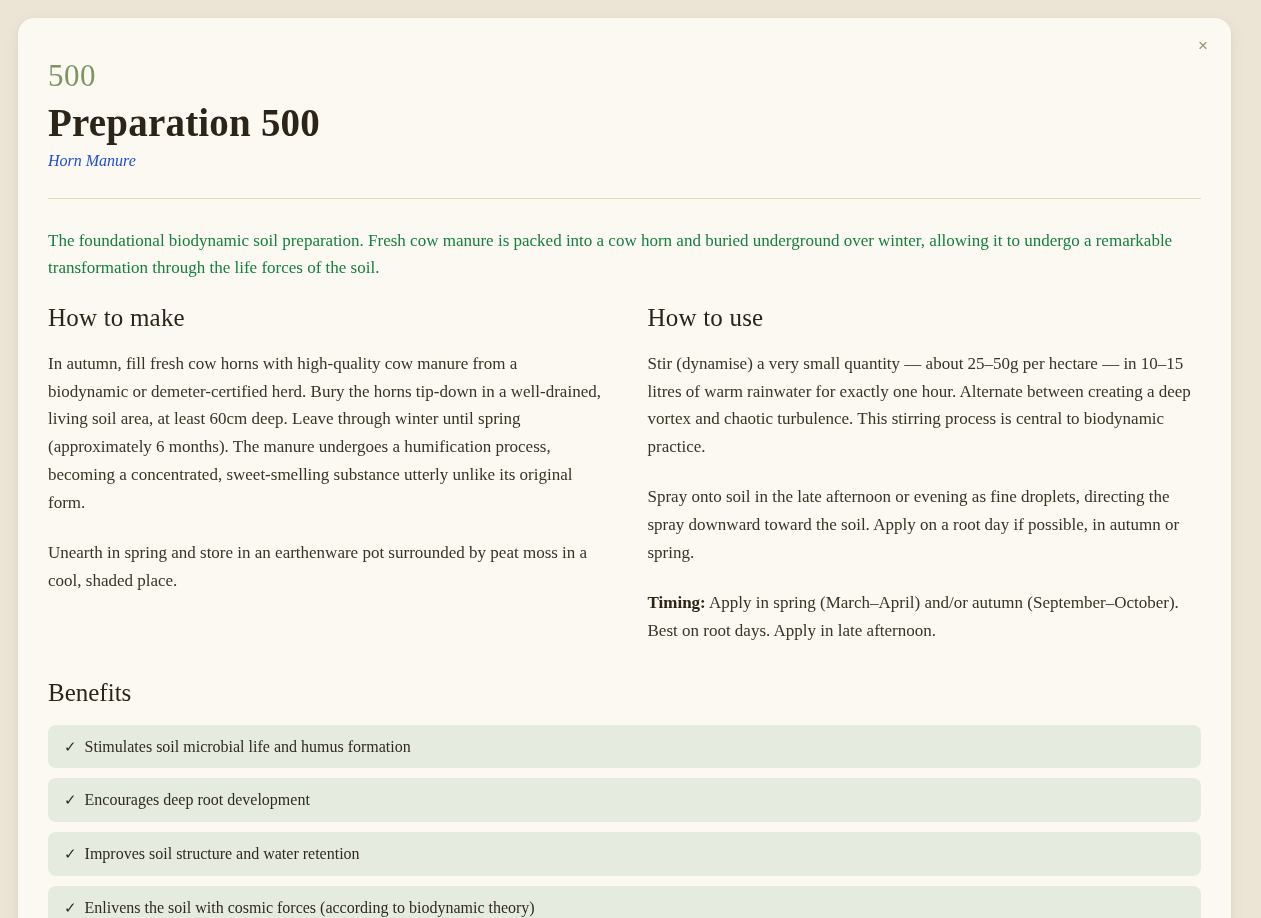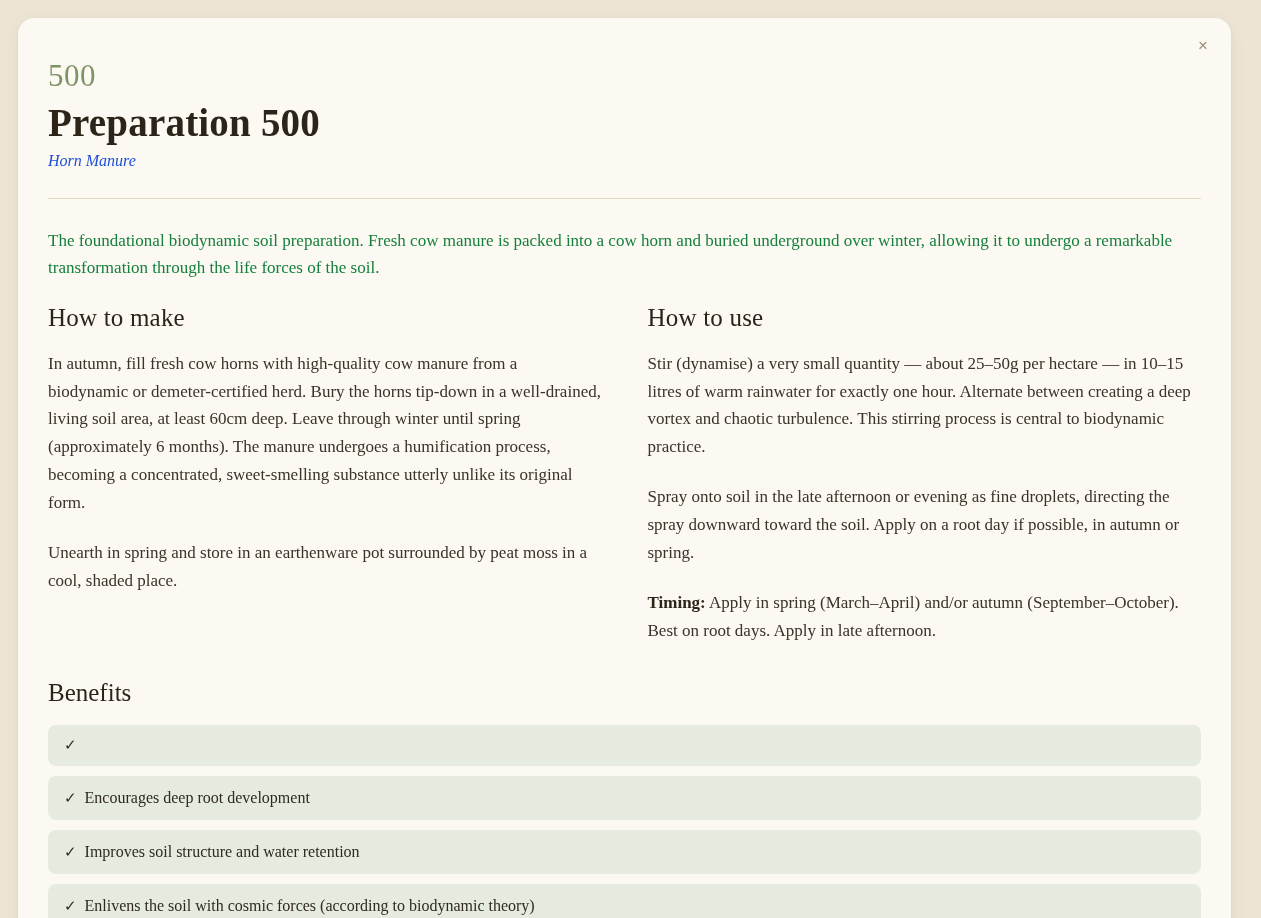--- a/index.html
+++ b/index.html
@@ -185,20 +185,21 @@
           </p>
         </div>
 
       </div>
 
       <div class="benefits-block">
         <h2 class="benefits-heading">Benefits</h2>
 
         <div class="benefit-row">
           <span class="check">✓</span>
+          <span>Stimulates soil microbial life and humus formation</span>
         </div>
         <div class="benefit-row">
           <span class="check">✓</span>
           <span>Encourages deep root development</span>
         </div>
         <div class="benefit-row">
           <span class="check">✓</span>
           <span>Improves soil structure and water retention</span>
         </div>
         <div class="benefit-row">

